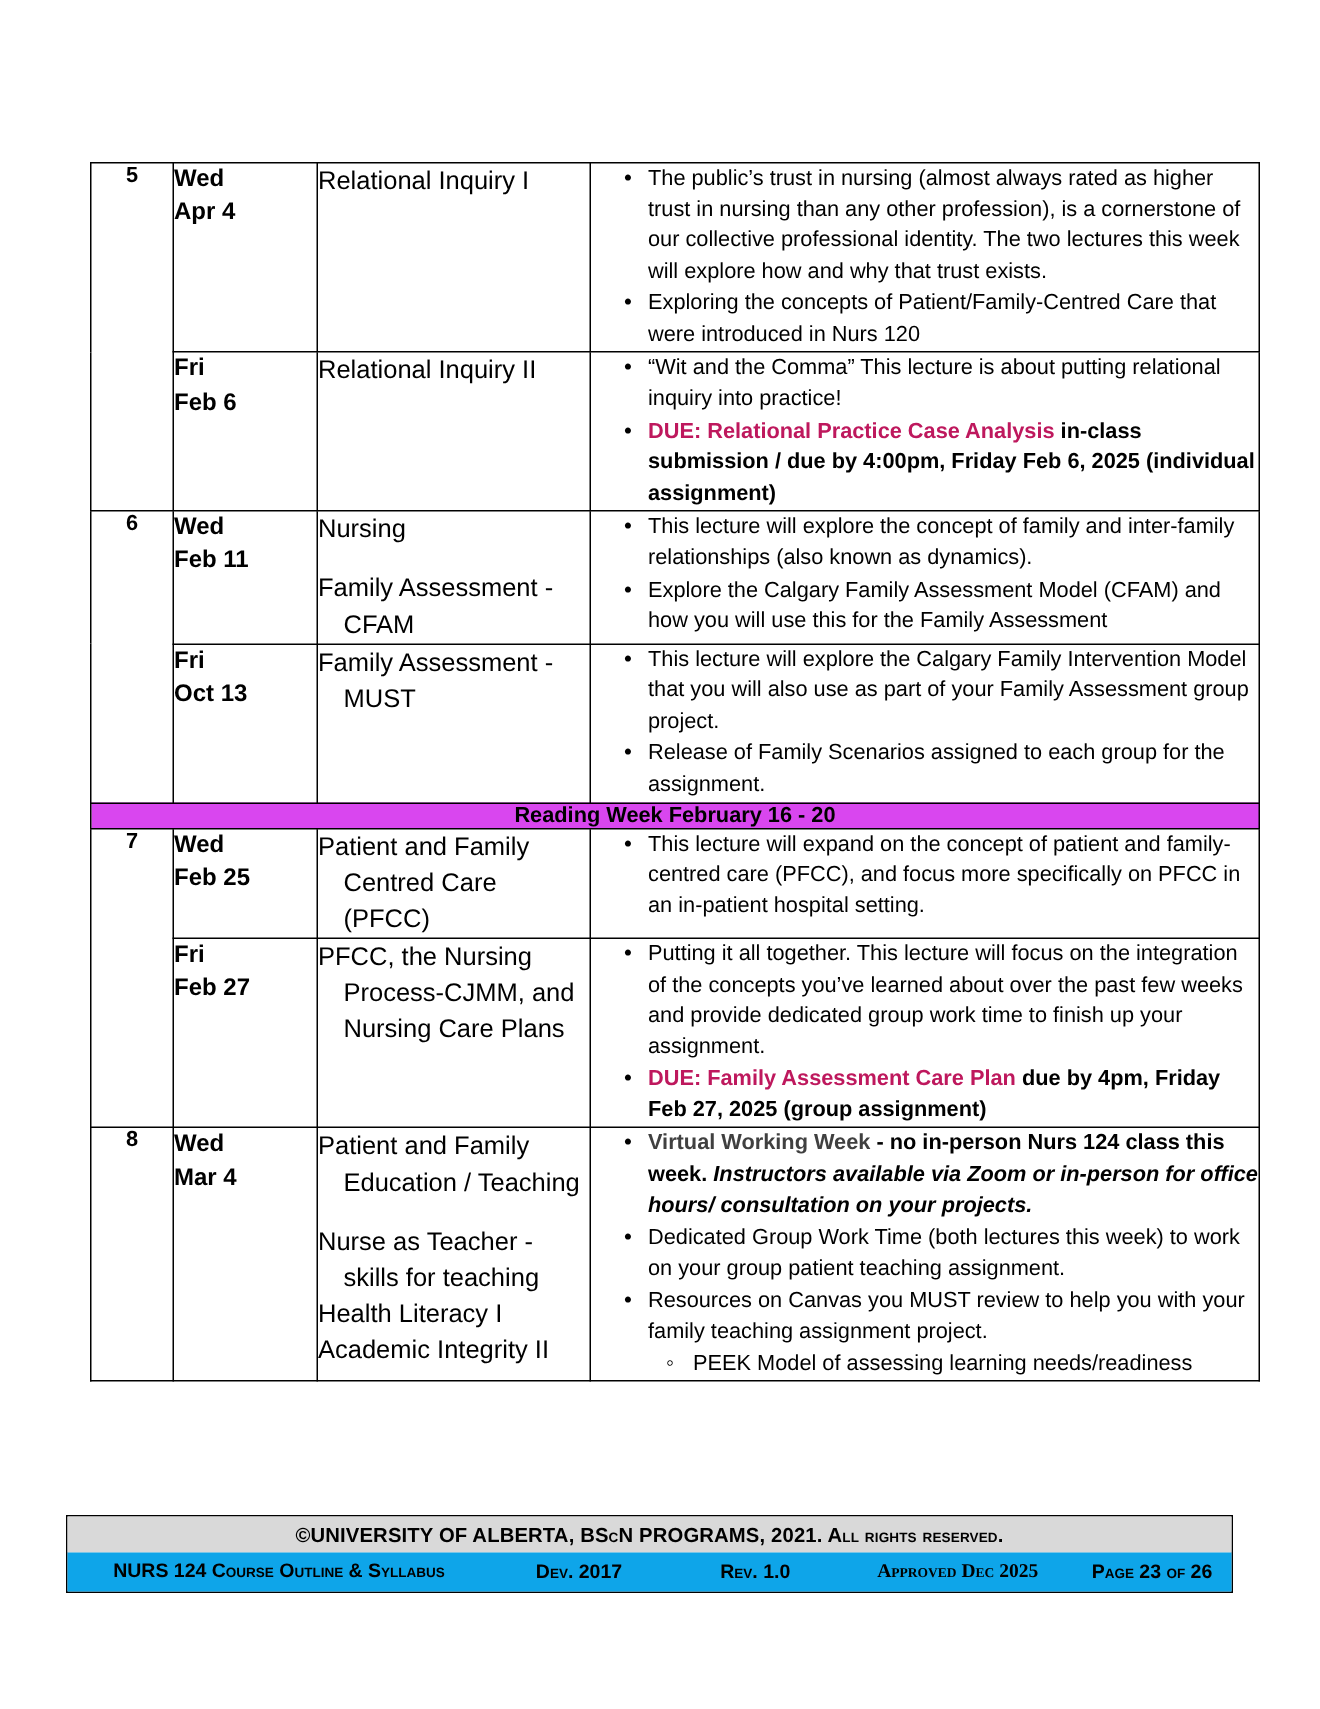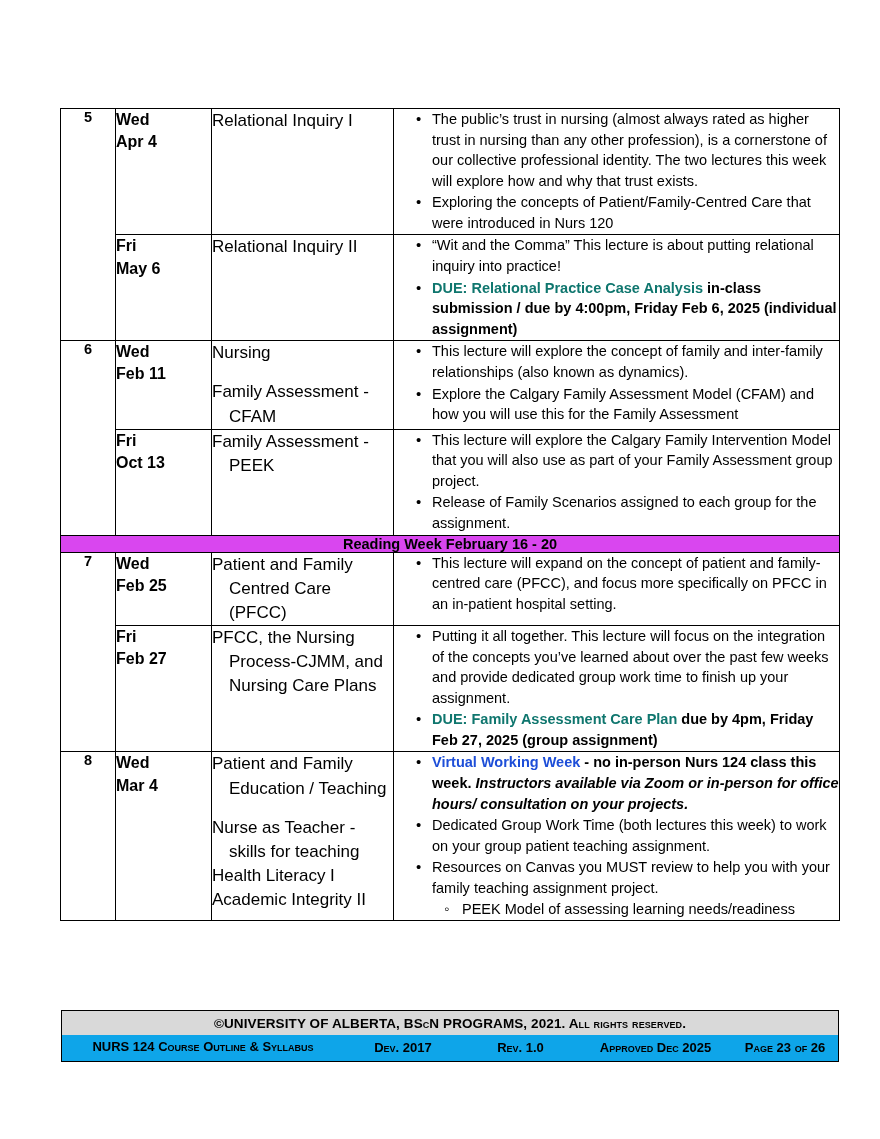--- a/index.html
+++ b/index.html
@@ -100,36 +100,36 @@
   ul.sub > li::before {
     content: "\25E6";
     position: absolute;
     left: -18px;
     top: -1px;
     font-size: 15px;
   }
 
   .b { font-weight: bold; }
   .i { font-style: italic; }
-  .red { color: #0f766e; font-weight: bold; }
-  .blue { color: #1d4ed8; font-weight: bold; }
+  .red { color: #be185d; font-weight: bold; }
+  .blue { color: #404040; font-weight: bold; }
 
   .banner-cell {
     background: #d946ef;
     text-align: center;
     font-weight: bold;
     font-size: 14.5px;
     padding: 9px 0 9px 0;
     vertical-align: middle;
   }
 
   
   .footer {
     position: absolute;
-    left: 61px;
+    left: 44px;
     top: 1010px;
     width: 778px;
     border: 1.5px solid #000000;
     background: #f4f4f4;
     box-sizing: border-box;
   }
   .footer-top {
     background: #d9d9d9;
     text-align: center;
     padding: 5px 4px 4px 4px;
@@ -149,21 +149,21 @@
     background: #0ea5e9;
   }
   .f-cell {
     font-weight: bold;
     font-variant: small-caps;
     font-size: 13px;
   }
   .f-title  { width: 270px; text-align: center; line-height: 1.25; }
   .f-dev    { width: 130px; text-align: center; }
   .f-rev    { width: 105px; text-align: center; }
-  .f-appr   { width: 165px; text-align: center; }
+  .f-appr   { width: 165px; text-align: center; font-family: Liberation Serif, serif; }
   .f-page   { flex: 1;      text-align: center; }
 </style>
 </head>
 <body>
 
 <div class="page">
 
   <table class="schedule">
     <colgroup>
       <col class="col-week">
@@ -184,21 +184,21 @@
           <td class="body-cell">
             <ul class="bullets">
               <li><span>The public’s trust in nursing (almost always rated as higher trust in nursing than any other profession), is a cornerstone of our collective professional identity. The two lectures this week will explore how and why that trust exists.</span></li>
               <li><span>Exploring the concepts of Patient/Family-Centred Care that were introduced in Nurs 120</span></li>
             </ul>
           </td>
         </tr>
         <tr>
           <td class="date-cell">
             <div>Fri</div>
-            <div>May 6</div>
+            <div>Feb 6</div>
           </td>
           <td class="topic-cell">
             <span class="topic-line">Relational Inquiry II</span>
           </td>
           <td class="body-cell">
             <ul class="bullets">
               <li><span>“Wit and the Comma” This lecture is about putting relational inquiry into practice!</span></li>
               <li><span class="red">DUE: Relational Practice Case Analysis</span><span class="b"> in-class submission / due by 4:00pm, Friday Feb 6, 2025 (individual assignment)</span></li>
             </ul>
           </td>
@@ -222,21 +222,21 @@
             </ul>
           </td>
         </tr>
         <tr>
           <td class="date-cell">
             <div>Fri</div>
             <div>Oct 13</div>
           </td>
           <td class="topic-cell">
             <span class="topic-line">Family Assessment -</span>
-            <span class="topic-line indent">PEEK</span>
+            <span class="topic-line indent">MUST</span>
           </td>
           <td class="body-cell">
             <ul class="bullets">
               <li><span>This lecture will explore the Calgary Family Intervention Model that you will also use as part of your Family Assessment group project.</span></li>
               <li><span>Release of Family Scenarios assigned to each group for the assignment.</span></li>
             </ul>
           </td>
         </tr>
         <tr>
           <td class="banner-cell" colspan="4">Reading Week February 16 - 20</td>

